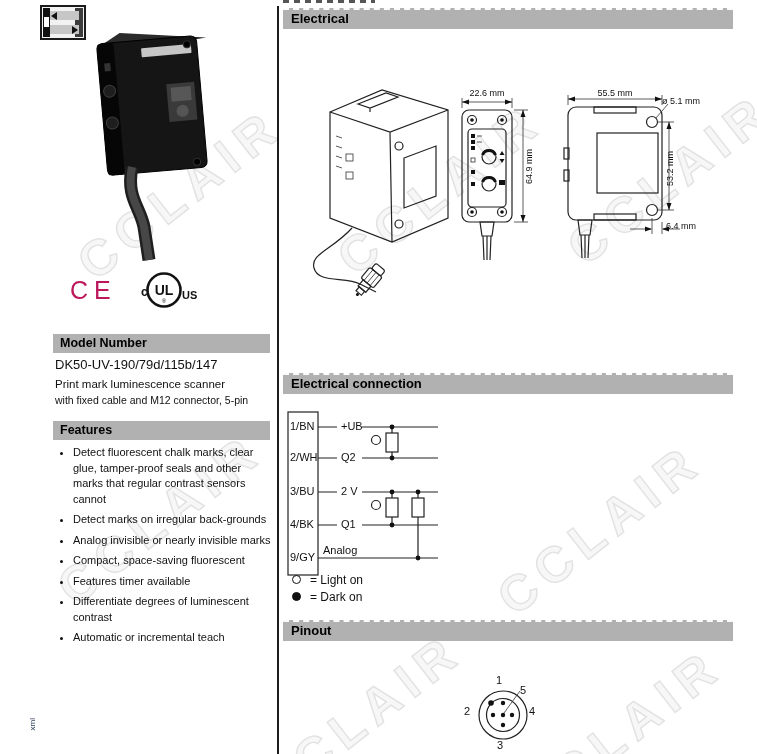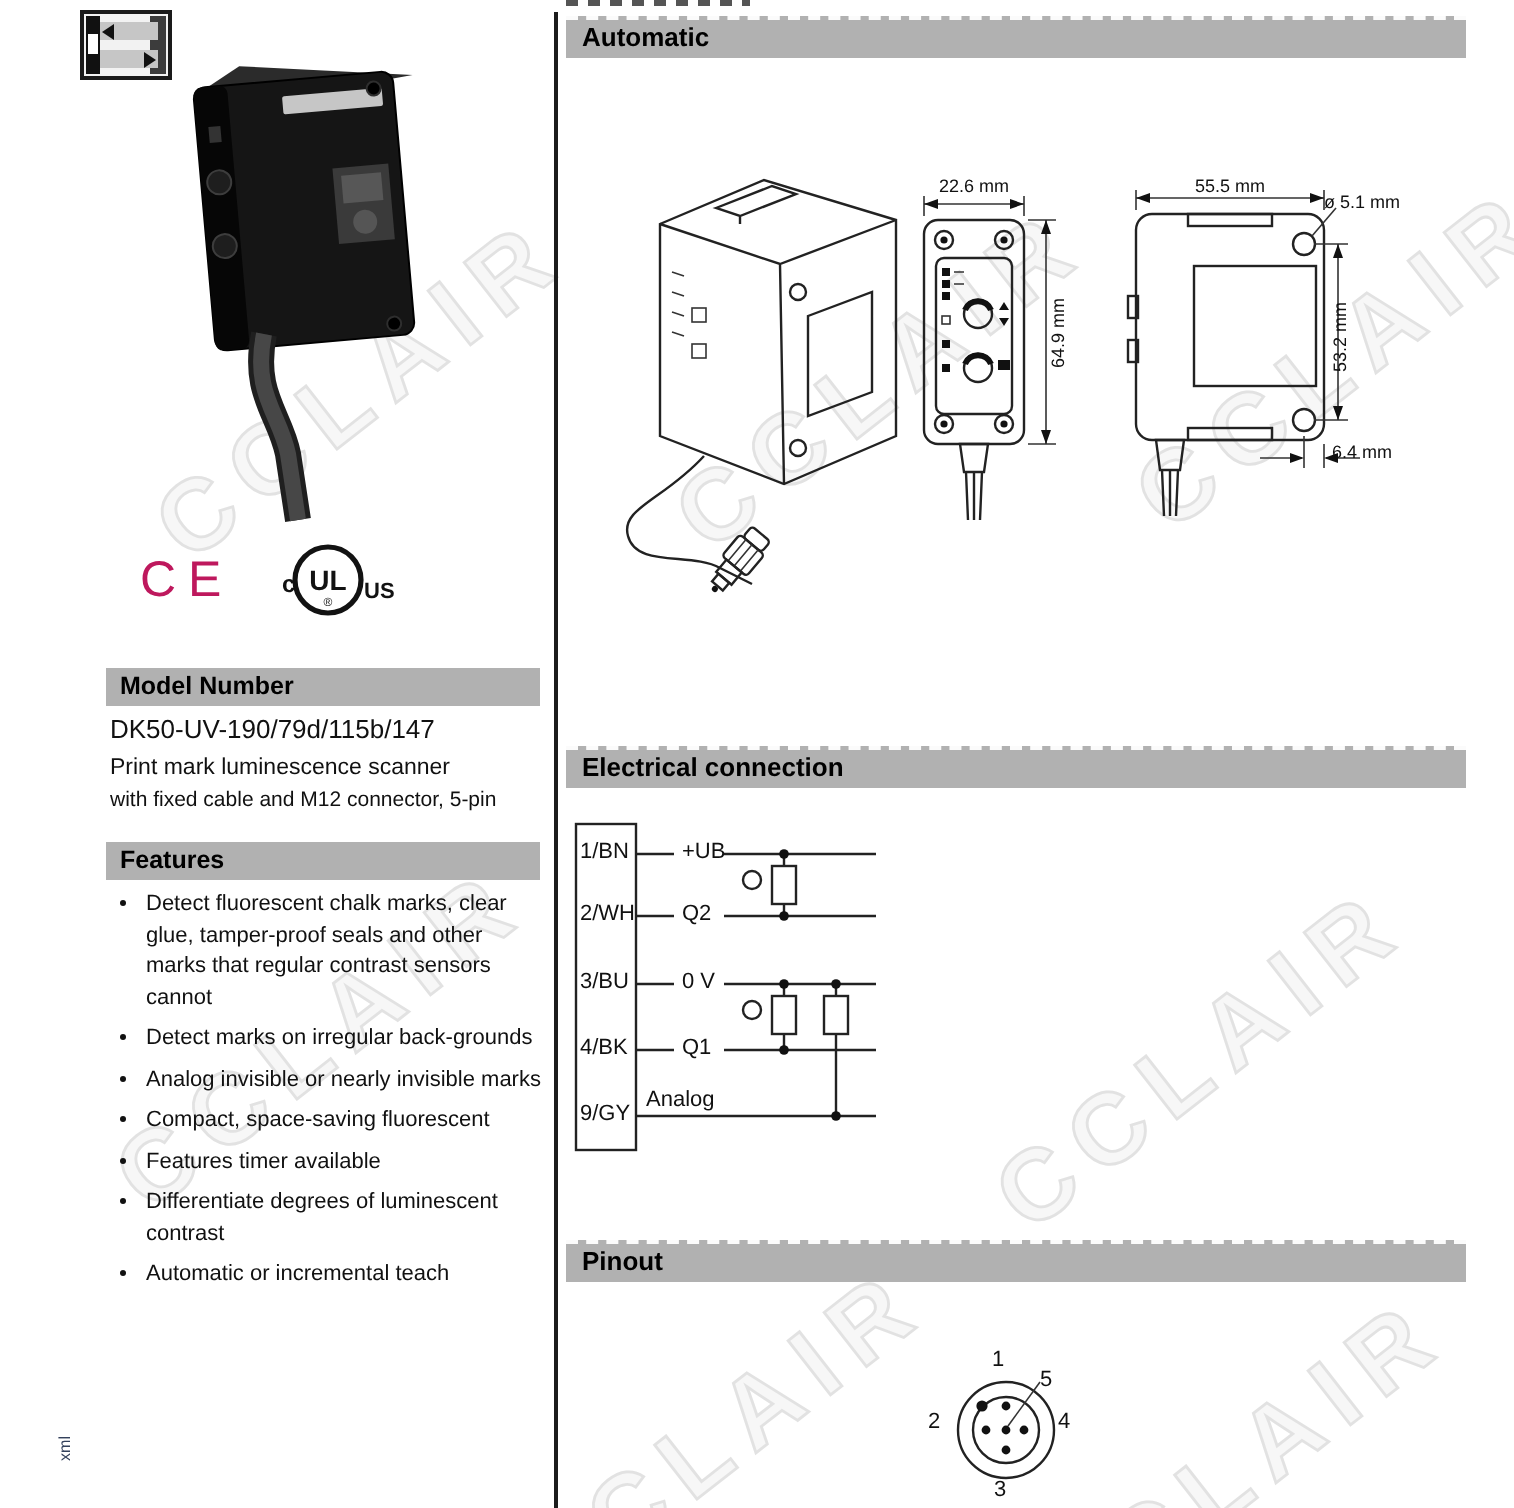--- a/index.html
+++ b/index.html
@@ -144,21 +144,21 @@
       <li>Detect fluorescent chalk marks, clear glue, tamper-proof seals and other marks that regular contrast sensors cannot</li>
       <li>Detect marks on irregular back-grounds</li>
       <li>Analog invisible or nearly invisible marks</li>
       <li>Compact, space-saving fluorescent</li>
       <li>Features timer available</li>
       <li>Differentiate degrees of luminescent contrast</li>
       <li>Automatic or incremental teach</li>
     </ul>
   </div>
 
-  <div class="section-bar z2" style="top:8px;">Automatic</div>
+  <div class="section-bar z2" style="top:8px;">Electrical</div>
 
   <svg class="z2" style="left:290px;top:62px;" width="455" height="235" viewBox="0 0 455 235">
 
     <g transform="translate(12,8)">
       <path class="ln" d="M28,42 L80,20 L146,40 L146,148 L90,172 L28,148 Z"></path>
       <path class="ln" d="M28,42 L88,62 L146,40 M88,62 L90,172"></path>
       <path class="ln" d="M56,34 L84,23 L96,27 L68,38 Z M68,38 L68,42"></path>
       <polygon class="ln" points="102,88 134,76 134,126 102,138"></polygon>
       <circle class="ln" cx="97" cy="76" r="4"></circle>
       <circle class="ln" cx="97" cy="154" r="4"></circle>
@@ -267,24 +267,34 @@
   </svg>
 
   <span class="term-label z2" style="top:420px;">1/BN</span>
   <span class="term-label z2" style="top:451px;">2/WH</span>
   <span class="term-label z2" style="top:485px;">3/BU</span>
   <span class="term-label z2" style="top:518px;">4/BK</span>
   <span class="term-label z2" style="top:551px;">9/GY</span>
 
   <span class="sig-label z2" style="left:341px;top:420px;">+UB</span>
   <span class="sig-label z2" style="left:341px;top:451px;">Q2</span>
-  <span class="sig-label z2" style="left:341px;top:485px;">0 V</span>
+  <span class="sig-label z2" style="left:341px;top:485px;">2 V</span>
   <span class="sig-label z2" style="left:341px;top:518px;">Q1</span>
   <span class="sig-label z2" style="left:323px;top:544px;">Analog</span>
 
+  <div class="legend z2">
+    <div class="legend-row">
+      <span class="sym-circle"></span>
+      <span class="txt">= Light on</span>
+    </div>
+    <div class="legend-row">
+      <span class="sym-circle filled"></span>
+      <span class="txt">= Dark on</span>
+    </div>
+  </div>
 
   <div class="section-bar z2" style="top:620px;">Pinout</div>
 
   <svg class="z2" style="left:470px;top:682px;" width="66" height="66" viewBox="0 0 66 66">
     <circle class="ln" cx="33" cy="33" r="24" stroke-width="1.6"></circle>
     <circle class="ln" cx="33" cy="33" r="16.5" stroke-width="1.4"></circle>
     <circle class="fill" cx="21" cy="21" r="2.8"></circle>
     <circle class="fill" cx="33" cy="21" r="2.2"></circle>
     <circle class="fill" cx="23" cy="33" r="2.2"></circle>
     <circle class="fill" cx="42" cy="33" r="2.2"></circle>

